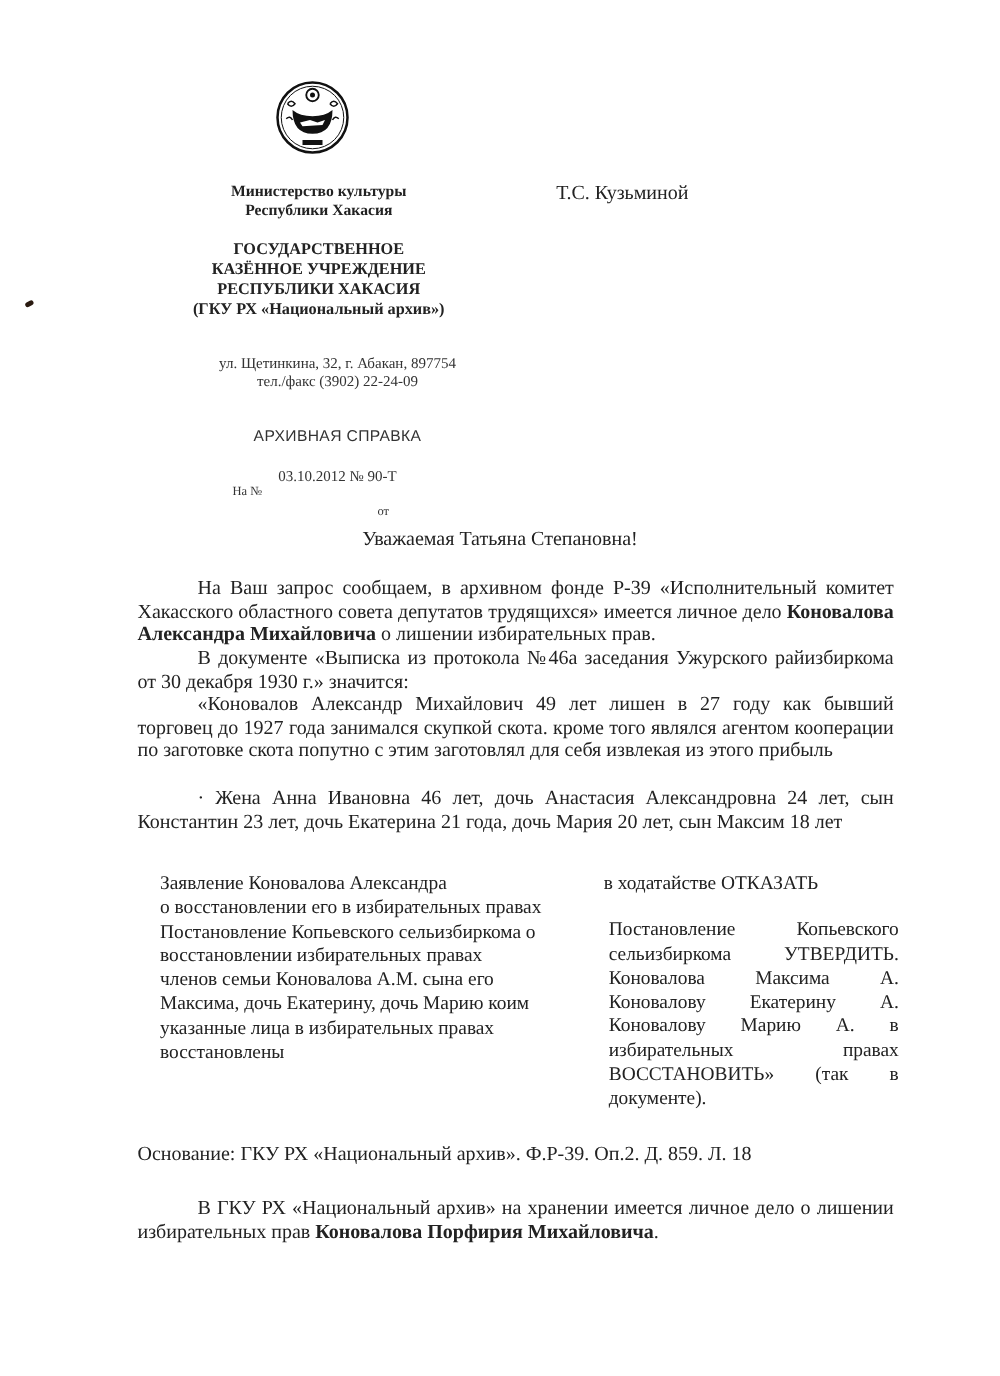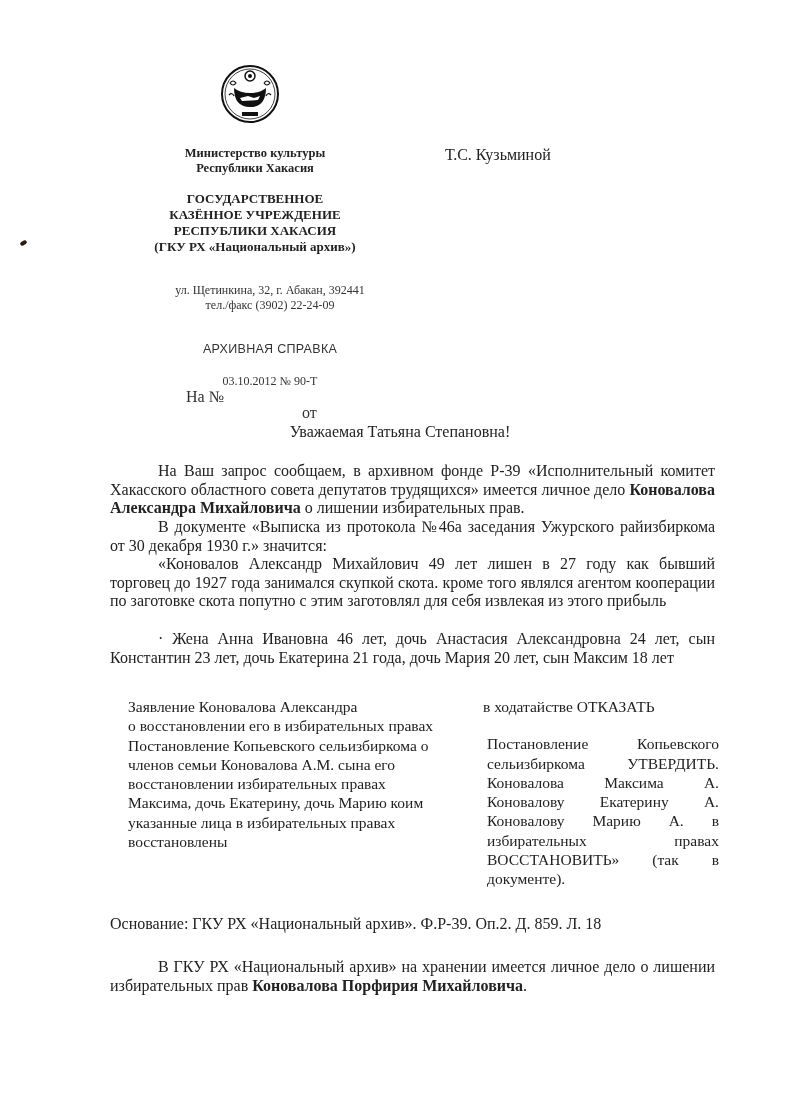--- a/index.html
+++ b/index.html
@@ -57,21 +57,21 @@
       color: #333;
     }
     .doc-date {
       left: 140px; top: 374px; width: 260px;
       text-align: center;
       font-size: 12px;
       color: #333;
     }
     .doc-ref {
       left: 186px; top: 388px; width: 200px;
-      font-size: 16px;
+      font-size: 10px;
       color: #333;
     }
     .doc-ref .ref-ot { position: absolute; left: 116px; top: 16px; }
 
     .recipient {
       left: 445px; top: 146px;
       font-size: 16px;
       color: #222;
     }
 
@@ -158,21 +158,21 @@
 </div>
 
 <div class="abs lh-org">
   <div>ГОСУДАРСТВЕННОЕ</div>
   <div>КАЗЁННОЕ УЧРЕЖДЕНИЕ</div>
   <div>РЕСПУБЛИКИ ХАКАСИЯ</div>
   <div>(ГКУ РХ «Национальный архив»)</div>
 </div>
 
 <div class="abs lh-address">
-  <div>ул. Щетинкина, 32, г. Абакан, 392441</div>
+  <div>ул. Щетинкина, 32, г. Абакан, 897754</div>
   <div>тел./факс (3902) 22-24-09</div>
 </div>
 
 <div class="abs doc-type">АРХИВНАЯ СПРАВКА</div>
 <div class="abs doc-date">03.10.2012  № 90-Т</div>
 <div class="abs doc-ref">
   <span>На №</span>
   <span class="ref-ot">от</span>
 </div>
 
@@ -195,22 +195,22 @@
 </div>
 
 <div class="abs body-block para-4">
   <p>· Жена Анна Ивановна 46 лет, дочь Анастасия Александровна 24 лет, сын Константин 23 лет, дочь Екатерина 21 года, дочь Мария 20 лет, сын Максим 18 лет</p>
 </div>
 
 <div class="abs col-left">
   <div>Заявление Коновалова Александра</div>
   <div>о восстановлении его в избирательных правах</div>
   <div>Постановление Копьевского сельизбиркома о</div>
+  <div>восстановлении избирательных правах</div>
   <div>членов семьи Коновалова А.М. сына его</div>
-  <div>восстановлении избирательных правах</div>
   <div>Максима, дочь Екатерину, дочь Марию коим</div>
   <div>указанные лица в избирательных правах</div>
   <div>восстановлены</div>
 </div>
 
 <div class="abs col-right">
   <p class="decision-1">в ходатайстве ОТКАЗАТЬ</p>
   <p class="decision-2">Постановление Копьевского сельизбиркома УТВЕРДИТЬ. Коновалова Максима А. Коновалову Екатерину А. Коновалову Марию А. в избирательных правах ВОССТАНОВИТЬ» (так в документе).</p>
 </div>
 

